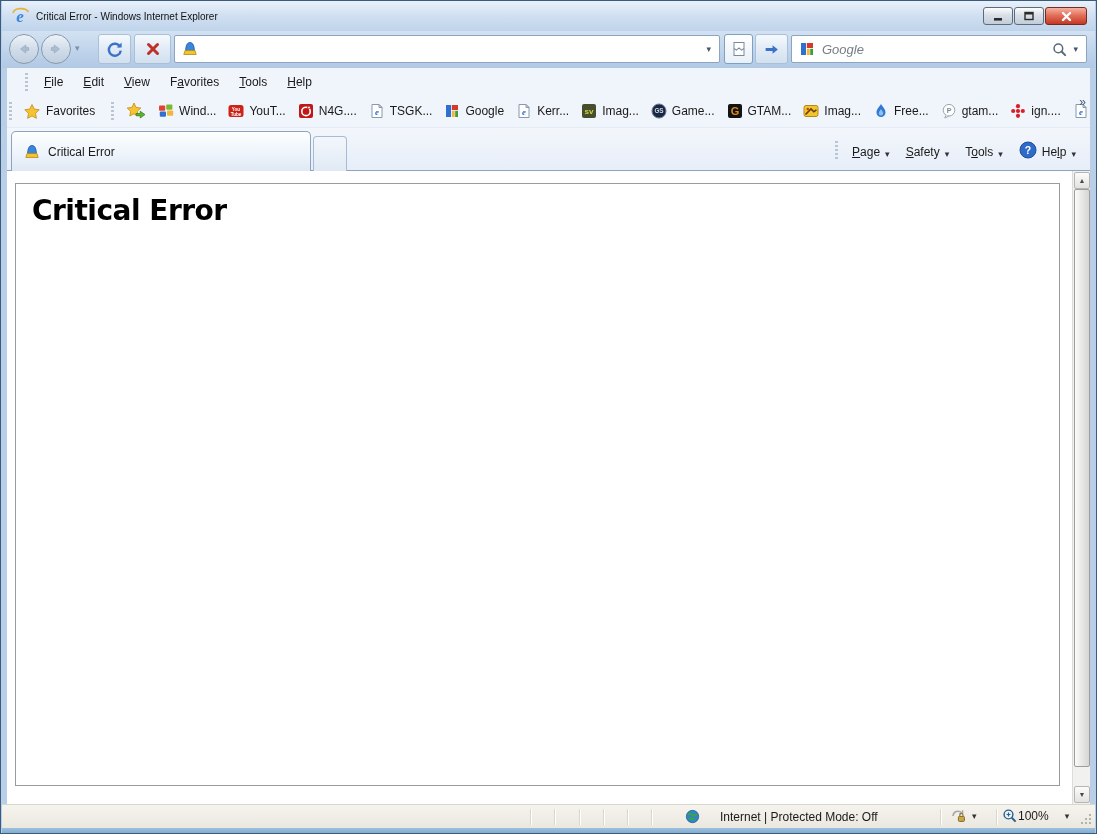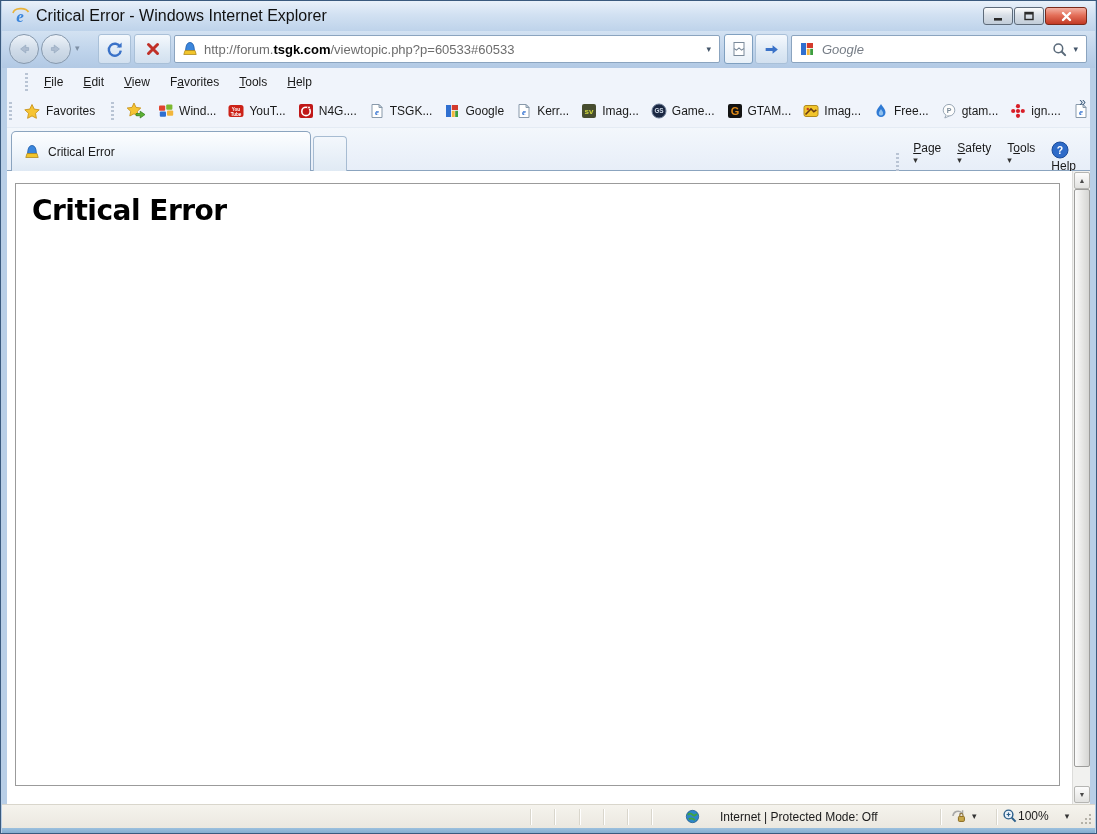--- a/index.html
+++ b/index.html
@@ -3,21 +3,21 @@
 <meta charset="utf-8">
 <style>
   * { margin:0; padding:0; box-sizing:border-box; }
   body { font-family:"Liberation Sans", sans-serif; background:#888; }
   .win { position:relative; width:1097px; height:834px; background:#b9cfe7; border:1px solid #3a5a7e; overflow:hidden; font-size:12px; color:#1a1a1a; }
 
   
   .titlebar { position:absolute; left:1px; top:0; right:1px; height:30px;
     background:linear-gradient(#e9f1fa, #d2e1f2 45%, #bed3ea); display:flex; align-items:center; }
   .ie-logo { width:20px; height:20px; margin:0 6px 0 8px; display:inline-flex; }
-  .title-text { font-size:16px; color:#111; }
+  .title-text { font-size:10px; color:#111; }
   .winbtns { position:absolute; right:8px; top:6px; display:flex; gap:1px; }
   .wbtn { width:30px; height:18px; border:1px solid #5e6b7a; border-radius:3px;
     background:linear-gradient(#fdfdfd,#d9dfe7 45%,#c2cdd9); display:flex; align-items:center; justify-content:center; }
   .wbtn.close { width:42px; background:linear-gradient(#f3b2a4,#e4705a 45%,#c23a25); border-color:#7a2a1a; }
 
   
   .navbar { position:absolute; left:1px; top:30px; right:1px; height:37px;
     background:linear-gradient(#d3e2f2,#bdd2ea 60%,#b2c9e4); }
   .navcircle { position:absolute; top:3px; width:30px; height:30px; border-radius:50%;
     border:1px solid #8799ad; background:linear-gradient(#eef3f9,#cfdbe8 55%,#c0cfdf);
@@ -56,21 +56,21 @@
 
   
   .tabrow { position:absolute; left:6px; top:127px; right:6px; height:43px;
     background:linear-gradient(#f3f7fc,#e7eef8); border-bottom:1px solid #8ba4bf; }
   .tab { position:absolute; left:4px; top:3px; width:300px; height:40px;
     background:linear-gradient(#fdfeff,#eef4fb 55%,#dfe9f4); border:1px solid #8ba4bf; border-bottom:none;
     border-radius:5px 5px 0 0; display:flex; align-items:center; gap:8px; padding-left:12px; }
   .tabstub { position:absolute; left:306px; top:8px; width:34px; height:35px;
     background:linear-gradient(#f3f7fc,#e0eaf4); border:1px solid #a7bcd2; border-bottom:none; border-radius:4px 4px 0 0; }
   .cmdbar { position:absolute; right:6px; top:9px; display:flex; align-items:center; }
-  .cmd-item { display:flex; align-items:flex-start; padding:4px 8px;flex-direction:column; }
+  .cmd-item { display:flex; align-items:flex-end; gap:5px; padding:4px 8px; }
   .caret { font-size:9px; color:#333; }
 
   
   .content { position:absolute; left:6px; top:170px; right:6px; height:633px; background:#fff; }
   .pagebox { position:absolute; left:8px; top:12px; right:30px; bottom:18px; border:1px solid #9b9b9b; background:#fff; }
   .page-heading { position:absolute; left:16px; top:10px; font-family:"DejaVu Sans",sans-serif;
     font-size:28px; font-weight:bold; letter-spacing:-0.5px; color:#000; }
   .page-msg { position:absolute; left:16px; top:108px; font-family:"Liberation Serif",serif; font-size:16px; color:#000; }
 
   .scrollbar { position:absolute; right:0; top:0; width:18px; height:100%; background:#f1f1ef; border-left:1px solid #dcdcda; }
@@ -151,21 +151,20 @@
         </svg>
     </div>
 
     <div class="addressbar">
       <span class="icon16 fav16">
         <svg viewBox="0 0 16 16" width="16" height="16">
             <path d="M8 1.5 C4.9 1.5 3.8 5 3.6 9.5 h8.8 C12.2 5 11.1 1.5 8 1.5 Z" fill="#3b86dc" stroke="#1c5aa8" stroke-width="0.8"></path>
             <path d="M3 9.5 h10 l1.2 4 h-12.4 z" fill="#f2c52b" stroke="#b08a1e" stroke-width="0.8"></path>
           </svg>
       </span>
-      <span class="url"><span class="dim">http://forum.</span><span class="dom">tsgk.com</span><span class="dim">/viewtopic.php?p=60533#60533</span></span>
       <span class="addr-caret">▾</span>
     </div>
 
     <div class="toolbtn" style="left:722px; width:29px; background:linear-gradient(#ffffff,#e8f0f8); border-color:#7fa0c0;">
       <svg width="16" height="16" viewBox="0 0 16 16">
           <rect x="3" y="1.5" width="10" height="13" fill="#fff" stroke="#7a8a9a"></rect>
           <path d="M3 7.5 l2.5 1.6 2.5-2.2 2.5 2.2 2.5-1.6" fill="none" stroke="#7a8a9a" stroke-width="1.1"></path>
         </svg>
     </div>
     <div class="toolbtn" style="left:753px; width:33px;">

